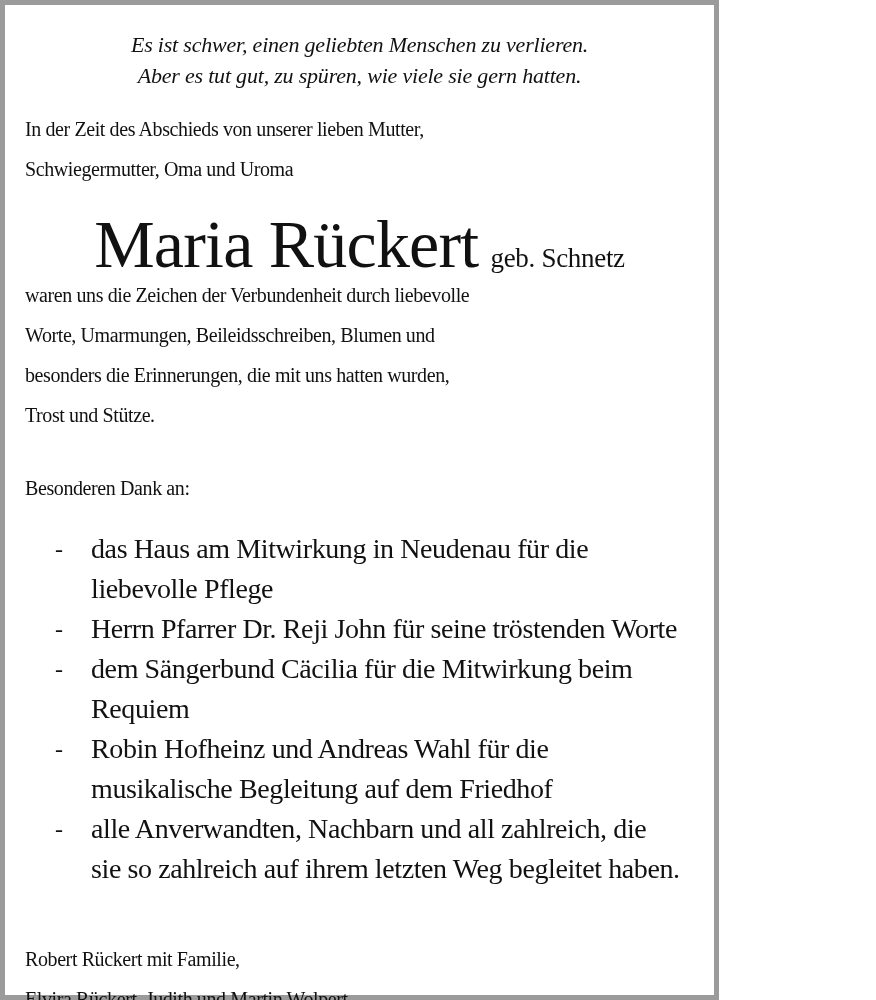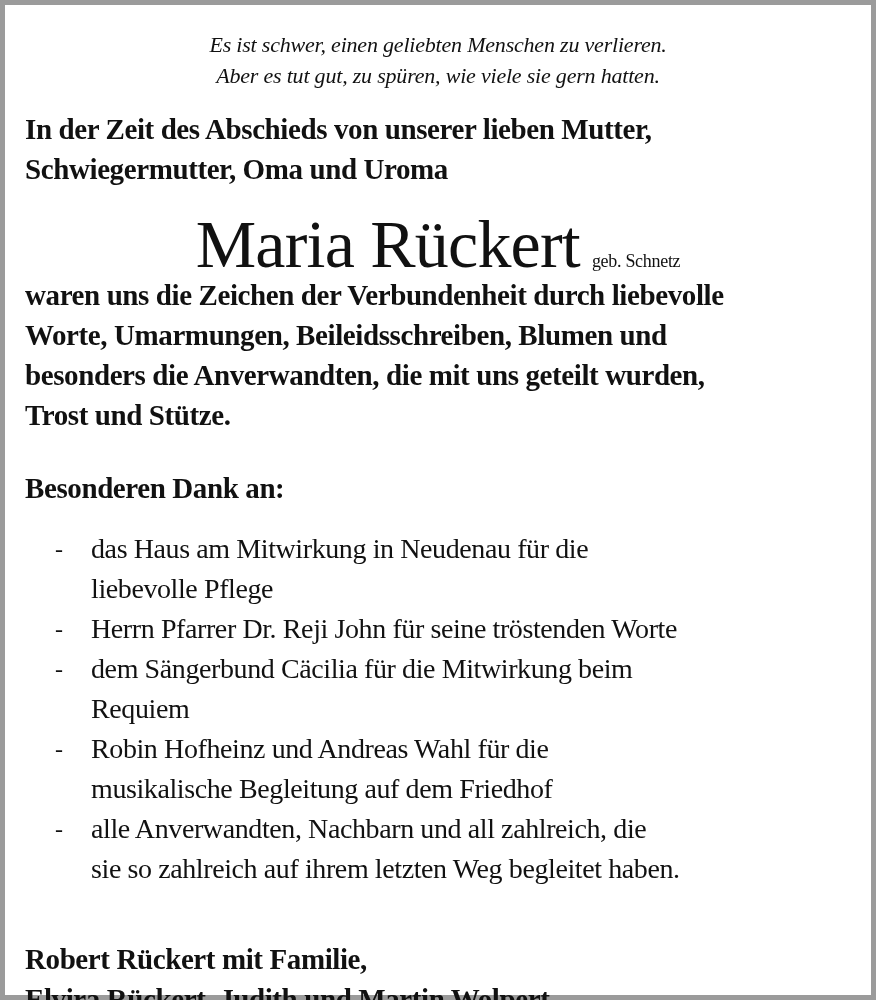--- a/index.html
+++ b/index.html
@@ -5,48 +5,47 @@
   html, body { margin: 0; padding: 0; }
   body {
     width: 876px; height: 1000px;
     background: #ffffff;
     font-family: "Liberation Serif", "DejaVu Serif", serif;
     color: #111111;
     overflow: hidden;
   }
   .frame {
     position: absolute; left: 0; top: 0;
-    width: 876px; height: 1000px;
+    width: 719px; height: 1000px;
     box-sizing: border-box;
     border: 5px solid #9b9b9b;
     background: #ffffff;
   }
   .motto {
     position: absolute; left: 0; right: 0; top: 24px;
     text-align: center;
     font-style: italic;
     font-size: 22px;
     line-height: 31px;
     letter-spacing: -0.2px;
   }
   .body-text {
     position: absolute; left: 20px; right: 20px;
-    font-size: 29px;
+    font-size: 20px;
     line-height: 40px;
     letter-spacing: -0.4px;
-    font-weight: bold;
   }
   .intro { top: 104px; }
   .name-line {
     position: absolute; left: 0; right: 0; top: 200px;
     text-align: center;
     white-space: nowrap;
   }
   .name-main { font-size: 68px; letter-spacing: -0.8px; }
-  .name-sub { font-size: 18px; margin-left: 12px; letter-spacing: -0.3px; }
+  .name-sub { font-size: 27px; margin-left: 12px; letter-spacing: -0.3px; }
   .thanks { top: 270px; }
   .dank-heading { top: 463px; }
   .list {
     position: absolute; left: 20px; right: 20px; top: 524px;
     font-size: 28px; line-height: 40px; letter-spacing: -0.4px;
     margin: 0; padding: 0; list-style: none;
   }
   .list li { position: relative; padding-left: 66px; }
   .list .dash {
     position: absolute; left: 30px; top: 0;
@@ -70,21 +69,21 @@
     <span class="line">Schwiegermutter, Oma und Uroma</span>
   </div>
 
   <div class="name-line">
     <span class="name-main">Maria Rückert</span><span class="name-sub">geb. Schnetz</span>
   </div>
 
   <div class="body-text thanks">
     <span class="line">waren uns die Zeichen der Verbundenheit durch liebevolle</span>
     <span class="line">Worte, Umarmungen, Beileidsschreiben, Blumen und</span>
-    <span class="line">besonders die Anverwandten, die mit uns geteilt wurden,</span>
+    <span class="line">besonders die Erinnerungen, die mit uns hatten wurden,</span>
     <span class="line">Trost und Stütze.</span>
   </div>
 
   <div class="body-text dank-heading">Besonderen Dank an:</div>
 
   <ul class="list">
     <li>
       <span class="dash">-</span>
       <span class="line">das Haus am Mitwirkung in Neudenau für die</span>
       <span class="line">liebevolle Pflege</span>

